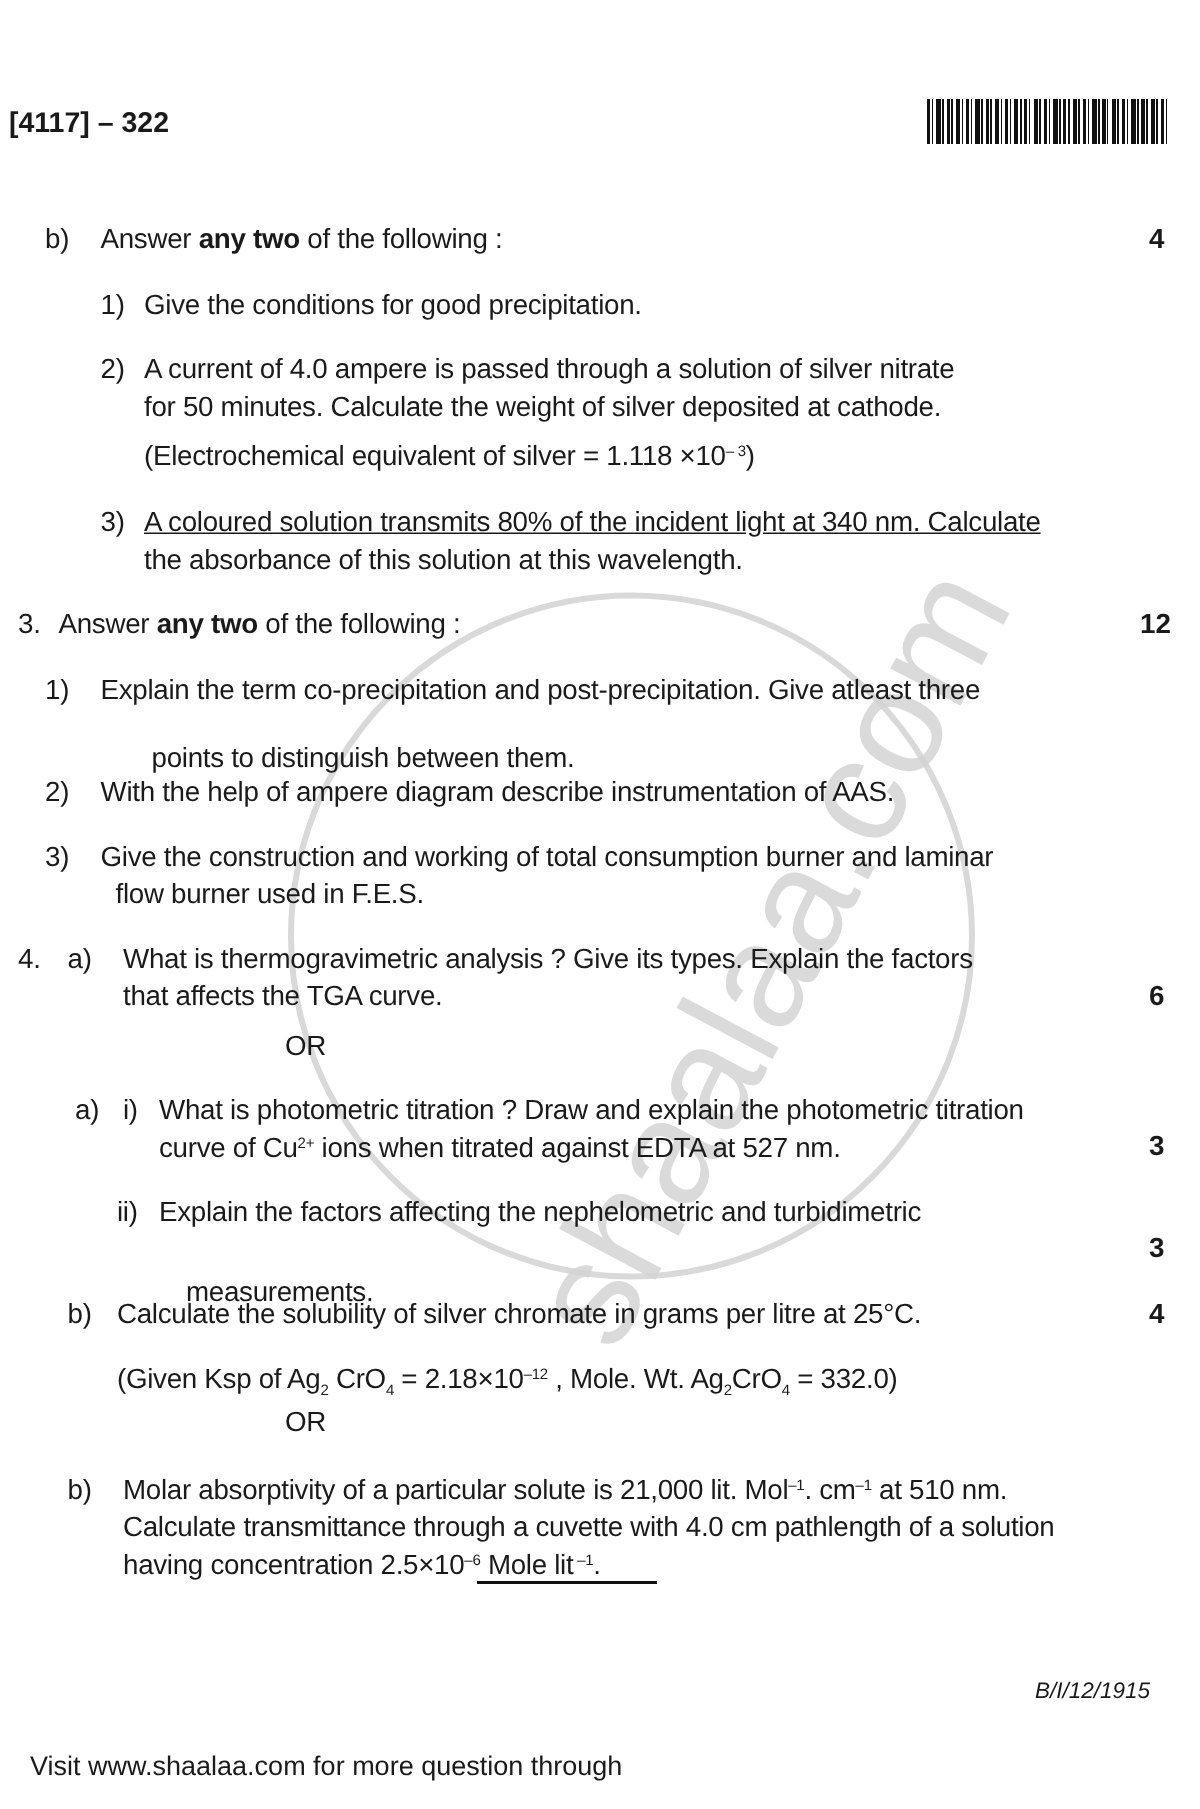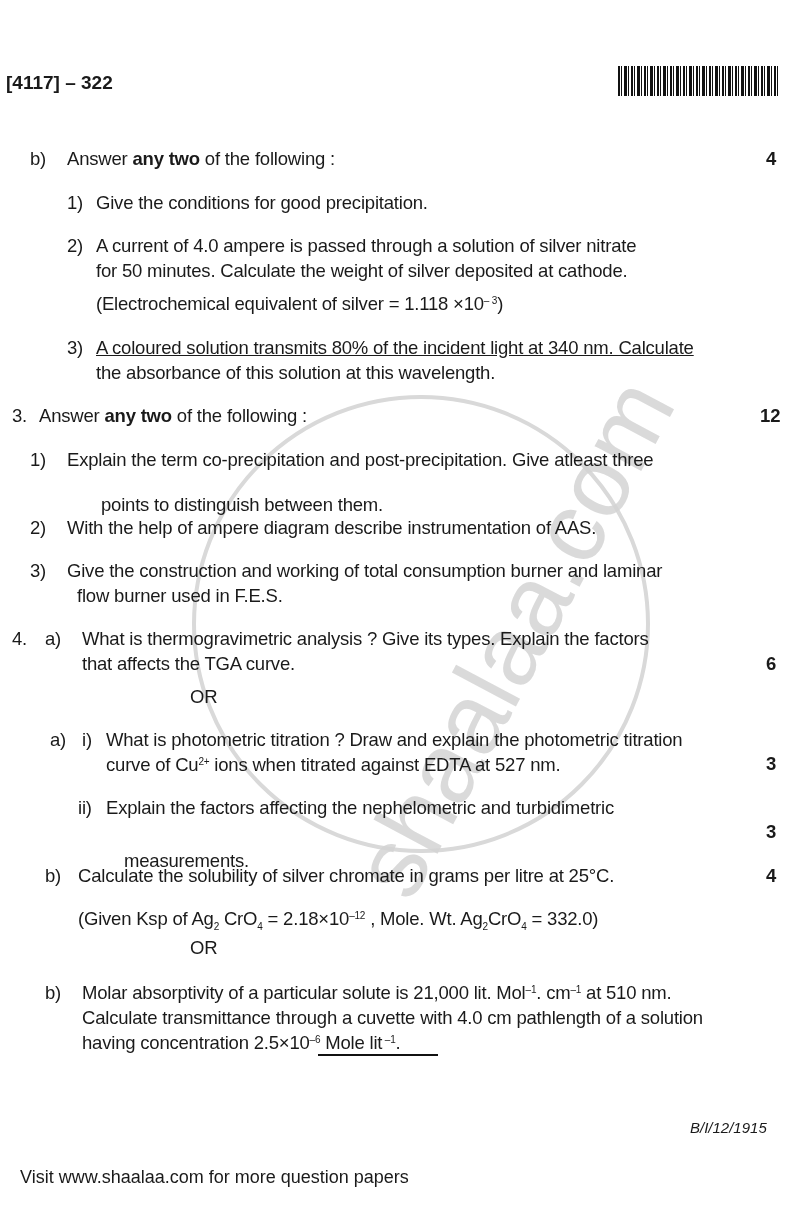--- a/index.html
+++ b/index.html
@@ -86,13 +86,13 @@
 <div class="abs t" style="left:190px;top:935px;">OR</div>
 
 <div class="abs t" style="left:45px;top:980px;">b)</div>
 <div class="abs t" style="left:82px;top:980px;text-align:center;"><span>Molar absorptivity of a particular solute is 21,000 lit. Mol</span><sup>–1</sup><span>. cm</span><sup>–1</sup><span> at 510 nm.</span></div>
 <div class="abs t" style="left:82px;top:1005px;">Calculate transmittance through a cuvette with 4.0 cm pathlength of a solution</div>
 <div class="abs t" style="left:82px;top:1030px;"><span>having concentration 2.5×10</span><sup>–6</sup><span> Mole lit</span><sup> –1</sup><span>.</span></div>
 
 <div class="rule"></div>
 
 <div class="abs" style="left:690px;top:1119px;font-size:15px;font-style:italic;">B/I/12/1915</div>
-<div class="abs" style="left:20px;top:1167px;font-size:18px;">Visit www.shaalaa.com for more question papers</div>
+<div class="abs" style="left:20px;top:1167px;font-size:18px;">Visit www.shaalaa.com for more question through</div>
 
 </body></html>

